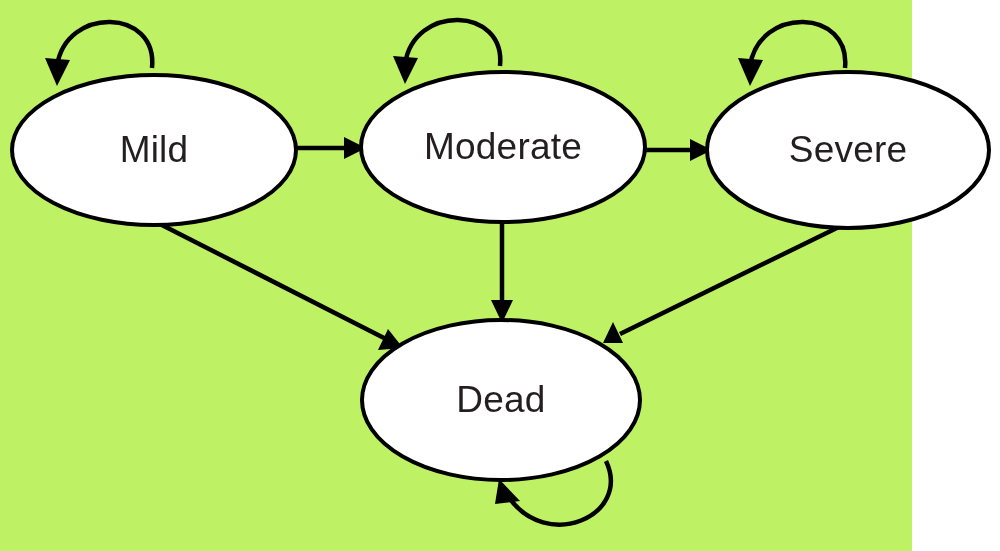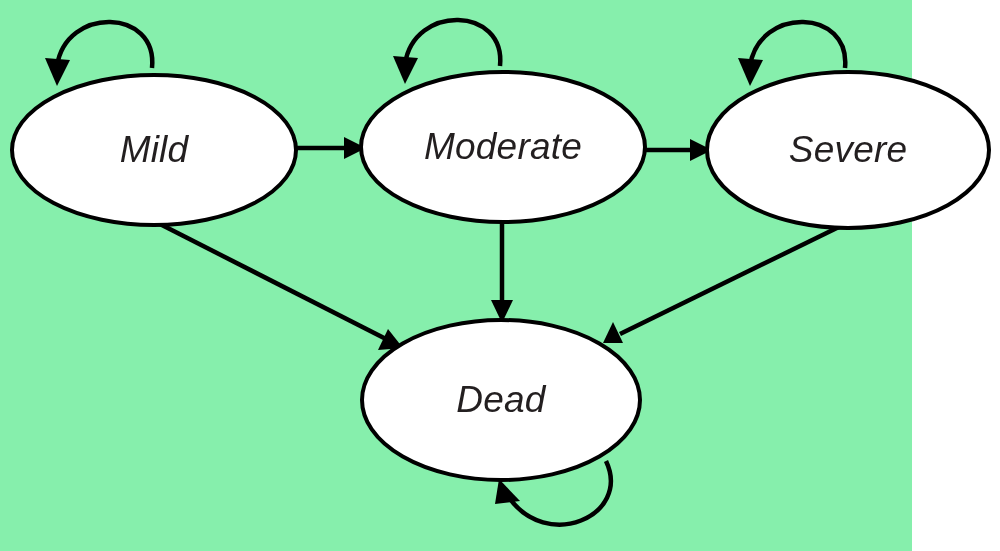--- a/index.html
+++ b/index.html
@@ -11,22 +11,21 @@
   body {
     width: 1000px;
     height: 551px;
     overflow: hidden;
     font-family: "Liberation Sans", sans-serif;
   }
   #diagram-root {
     position: relative;
     width: 912px;
     height: 551px;
-    background: #86efac;
-    font-style: italic;
+    background: #bef264;
   }
   #graph-svg {
     display: block;
     width: 1000px;
     height: 551px;
   }
   .node-ellipse {
     fill: #ffffff;
     stroke: #000000;
     stroke-width: 4;

